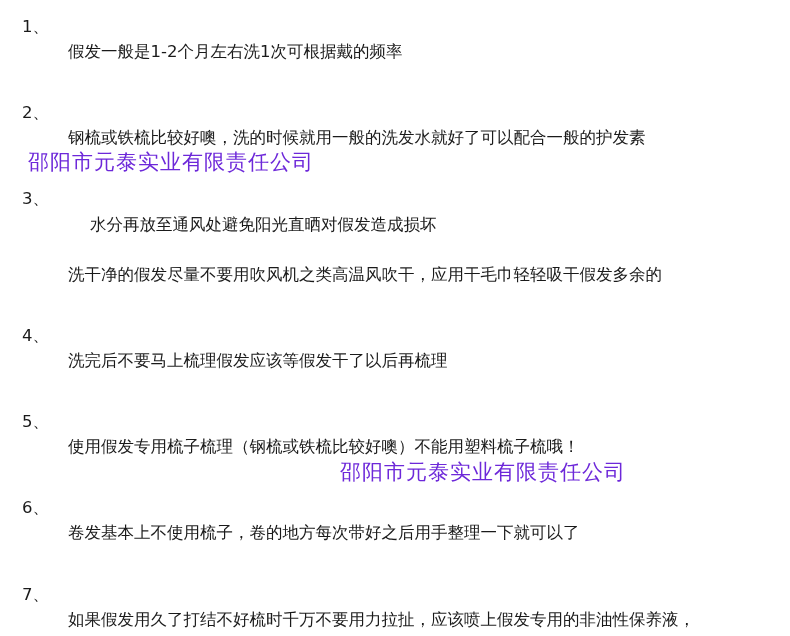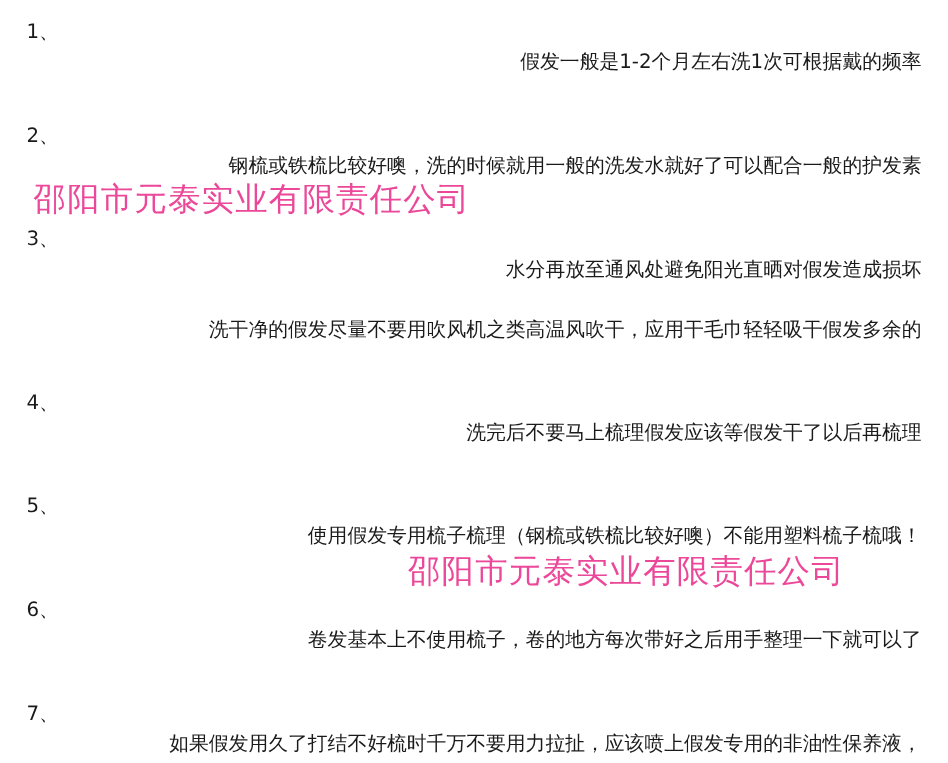--- a/index.html
+++ b/index.html
@@ -17,22 +17,22 @@
   }
   #page {
     position: relative;
     width: 790px;
     height: 636px;
     box-sizing: border-box;
     padding: 14px 22px 0 22px;
   }
   .watermark {
     position: absolute;
-    color: #ec4899;
-    font-size: 27px;
+    color: #6d28d9;
+    font-size: 21px;
     letter-spacing: 1px;
     white-space: nowrap;
     font-family: "DejaVu Sans", "Liberation Sans", sans-serif;
     pointer-events: none;
     user-select: none;
     z-index: 0;
   }
   .wm-1 {
     left: 28px;
     top: 148px;
@@ -52,21 +52,20 @@
   }
   .num {
     flex: 0 0 auto;
     width: 46px;
     text-align: left;
     white-space: nowrap;
   }
   .text {
     flex: 1 1 auto;
     white-space: pre-line;
-    text-align: right;
   }
   .text .cont {
     display: block;
   }
   .indent-1 {
     padding-left: 22px;
   }
 </style>
 </head>
 <body>

